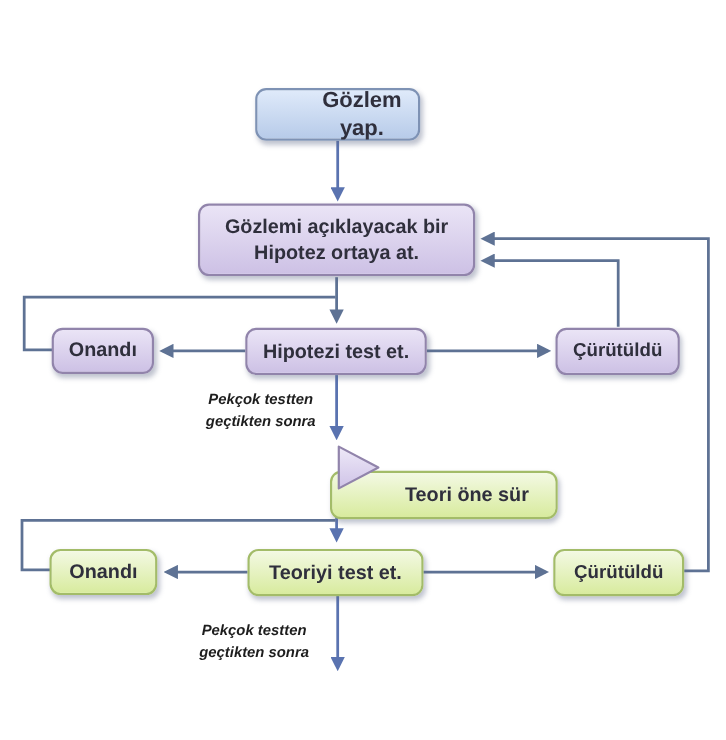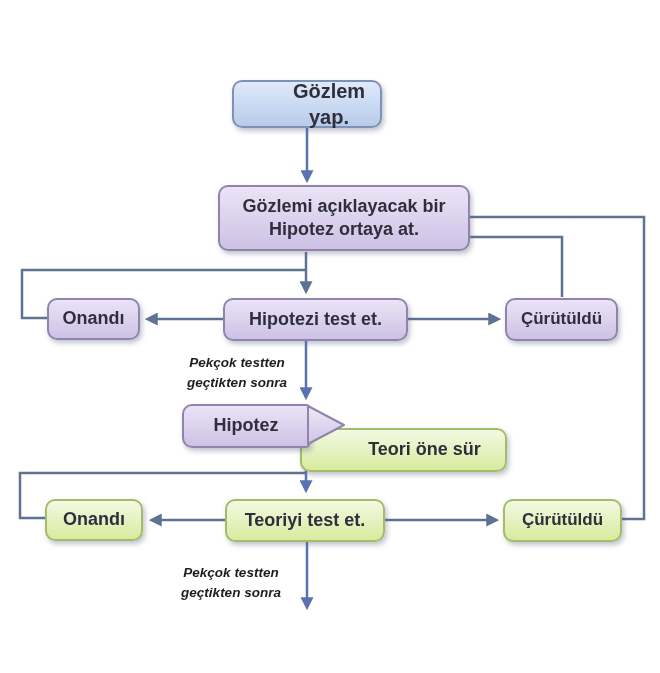--- a/index.html
+++ b/index.html
@@ -27,22 +27,22 @@
     box-shadow:2px 3px 5px rgba(96,106,134,.40);
   }
   .blue-box{background:linear-gradient(180deg,var(--blueTop,#dfeafa),var(--blueBottom,#b7cbe9));border-color:var(--blueBorder,#7e92b4);}
   .purple-box{background:linear-gradient(180deg,var(--purpleTop,#eae4f6),var(--purpleBottom,#cdc1e5));border-color:var(--purpleBorder,#9184ab);}
   .green-box{background:linear-gradient(180deg,var(--greenTop,#f3f9e3),var(--greenBottom,#d8eb9e));border-color:var(--greenBorder,#a3bc69);}
   .note{
     position:absolute;z-index:2;font-size:13.5px;font-weight:bold;font-style:italic;
     color:var(--noteColor,#1d1d1d);text-align:center;line-height:1.5;
   }
   #box-observe{left:232px;top:80px;width:150px;height:48px;font-size:20px;padding-left:44px;}
-  #box-hypothesize{left:180px;top:185px;width:252px;height:66px;padding:0 10px;margin-left:38px;}
-  #box-test-hypothesis{left:223px;top:298px;width:185px;height:43px;}
+  #box-hypothesize{left:180px;top:185px;width:252px;height:66px;padding:0 10px;}
+  #box-test-hypothesis{left:223px;top:298px;width:165px;height:43px;}
   #box-confirmed-1{left:47px;top:298px;width:93px;height:42px;}
   #box-refuted-1{left:505px;top:298px;width:113px;height:43px;font-size:17px;}
   #box-hypothesis{left:182px;top:404px;width:128px;height:44px;border-radius:10px 4px 4px 10px;}
   #box-propose-theory{left:300px;top:404px;width:207px;height:44px;padding-left:42px;margin-top:24px;}
   #box-test-theory{left:225px;top:499px;width:160px;height:43px;}
   #box-confirmed-2{left:45px;top:499px;width:98px;height:42px;}
   #box-refuted-2{left:503px;top:499px;width:119px;height:43px;font-size:17px;}
   #box-theory{left:247px;top:614px;width:125px;height:42px;font-size:19px;}
   #note-1{left:176px;top:353px;width:122px;}
   #note-2{left:170px;top:563px;width:122px;}
@@ -90,21 +90,20 @@
   <div class="box purple-box" id="box-confirmed-1">Onandı</div>
 
   <div class="box purple-box" id="box-test-hypothesis">Hipotezi test et.</div>
 
   <div class="box purple-box" id="box-refuted-1">Çürütüldü</div>
 
   <div class="note" id="note-1">Pekçok testten geçtikten sonra</div>
 
   <div class="box green-box" id="box-propose-theory">Teori öne sür</div>
 
-  <div class="box purple-box" id="box-hypothesis">Hipotez</div>
 
   <svg id="hypo-arrow" width="52" height="50">
     <polygon points="8,4 44,23 8,42" fill="url(#pg)" stroke="#9184ab" stroke-width="2" stroke-linejoin="round"></polygon>
   </svg>
 
   <div class="box green-box" id="box-confirmed-2">Onandı</div>
 
   <div class="box green-box" id="box-test-theory">Teoriyi test et.</div>
 
   <div class="box green-box" id="box-refuted-2">Çürütüldü</div>

